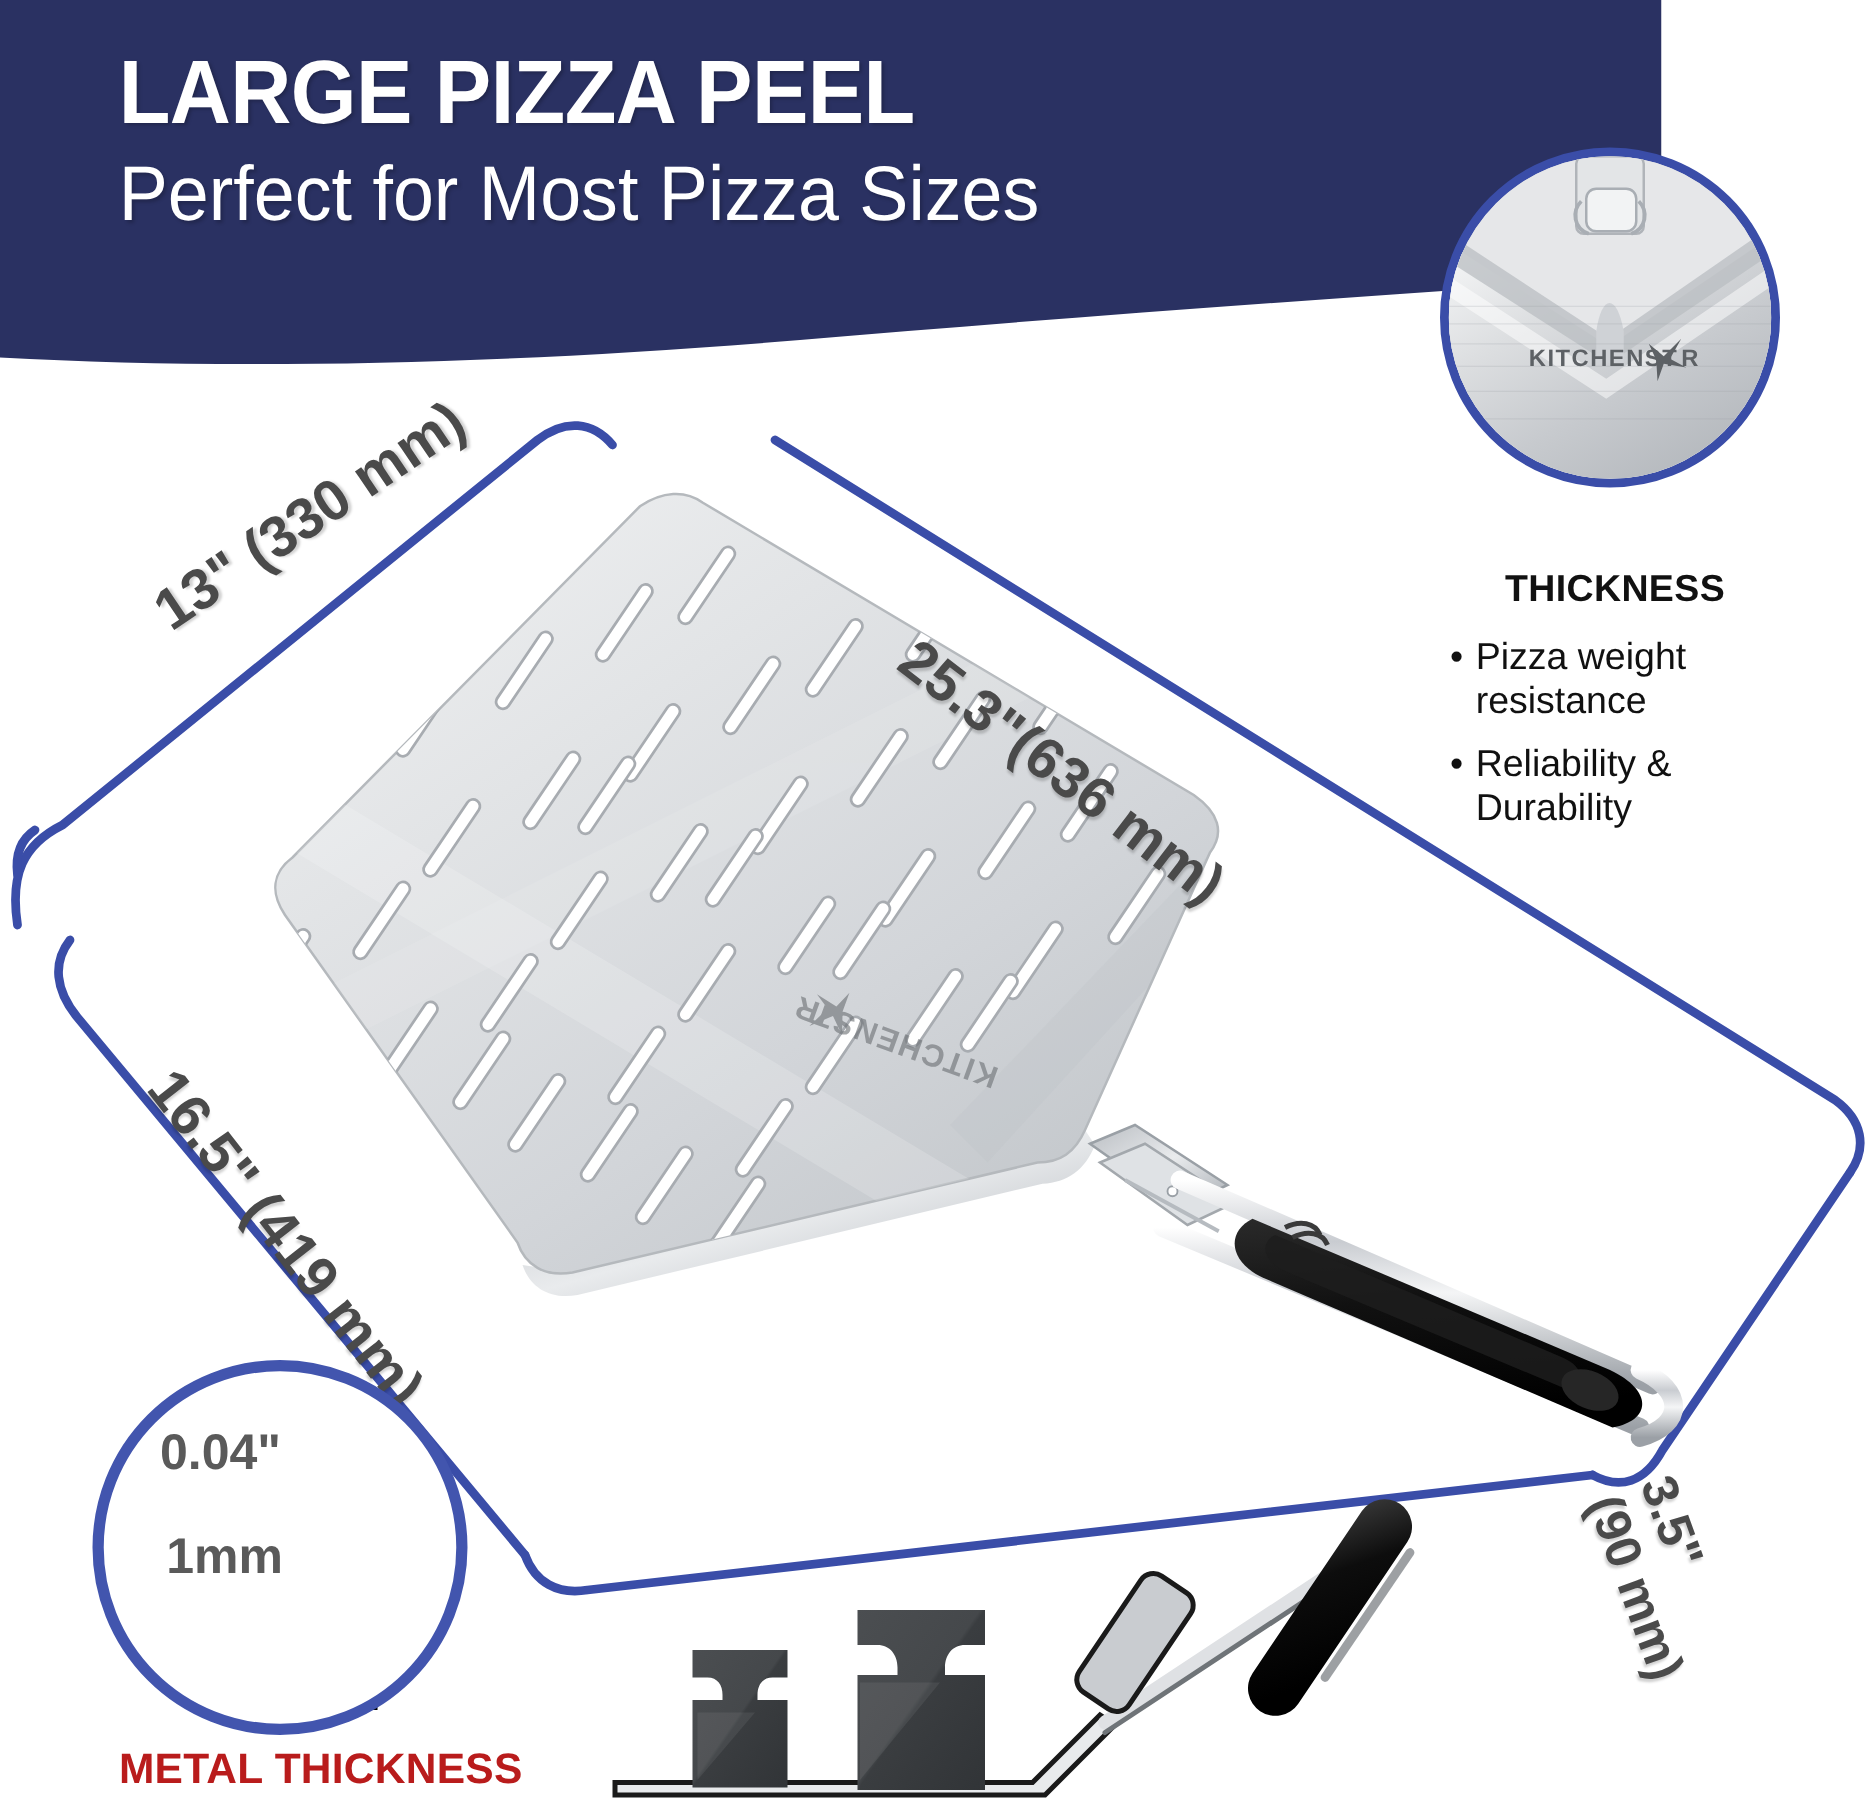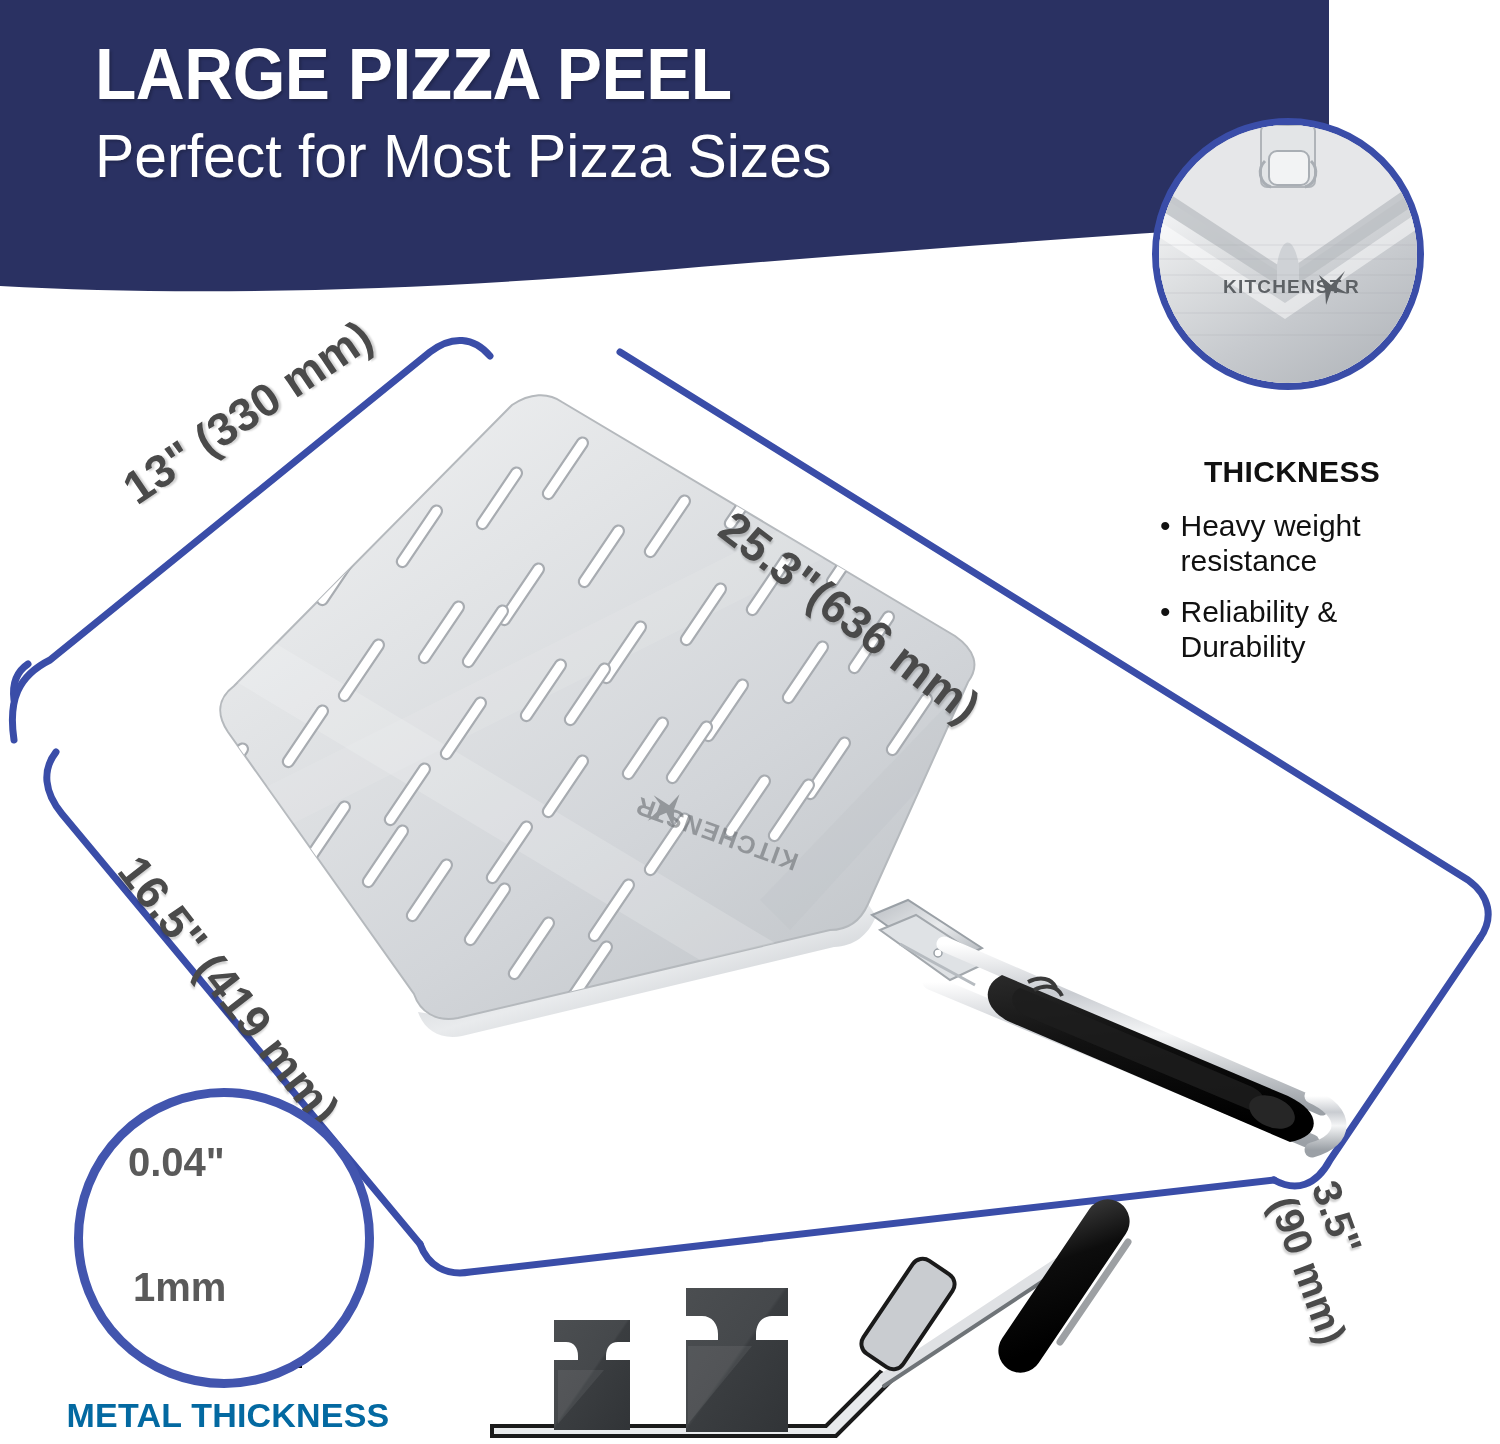--- a/index.html
+++ b/index.html
@@ -54,26 +54,26 @@
   #dim-165  {left:150px; top:845px;  font-size:46px; transform:rotate(52deg);  transform-origin:left top;}
   #dim-35   {left:1345px;top:1175px; font-size:40px; transform:rotate(70deg);  transform-origin:left top;
              line-height:1.12;text-align:left;}
 
   
   .mt-circle{
     position:absolute;left:74px;top:1088px;width:300px;height:300px;border-radius:50%;
     border:9px solid #4255ae;box-sizing:border-box;background:#fff;
   }
   .mt-label{
-    position:absolute;left:38px;top:1396px;width:380px;text-align:center;
-    font-size:34px;font-weight:bold;color:#0369a1;letter-spacing:0.2px;
+    position:absolute;left:38px;top:1396px;width:380px;text-align:right;
+    font-size:34px;font-weight:bold;color:#b91c1c;letter-spacing:0.2px;
   }
   .mt-txt{position:absolute;color:#5a5a5a;font-size:40px;font-weight:bold;}
   #mt-inch{left:128px;top:1140px;}
-  #mt-mm  {left:133px;top:1265px;}
+  #mt-mm  {left:133px;top:1223px;}
 
   
   .art{position:absolute;left:0;top:0;width:1500px;height:1444px;pointer-events:none;}
 </style>
 </head>
 <body>
 
 <div id="stage">
 
   <svg class="art" viewBox="0 0 1500 1444" xmlns="http://www.w3.org/2000/svg">
@@ -353,21 +353,21 @@
         <text x="186" y="168" font-family="'Liberation Sans',sans-serif" font-size="19" font-weight="bold" fill="#5d6165">R</text>
       </g>
     </svg>
   </div>
 
   <div class="stiff-heading">THICKNESS</div>
 
   <div class="stiff-list">
     <div class="stiff-li">
       <span class="dot">•</span>
-      <span>Heavy weight resistance</span>
+      <span>Pizza weight resistance</span>
     </div>
     <div class="stiff-li">
       <span class="dot">•</span>
       <span>Reliability &amp; Durability</span>
     </div>
   </div>
 
   <div class="dimlbl" id="dim-13">13" (330 mm)</div>
   <div class="dimlbl" id="dim-253">25.3"(636 mm)</div>
   <div class="dimlbl" id="dim-165">16.5" (419 mm)</div>

